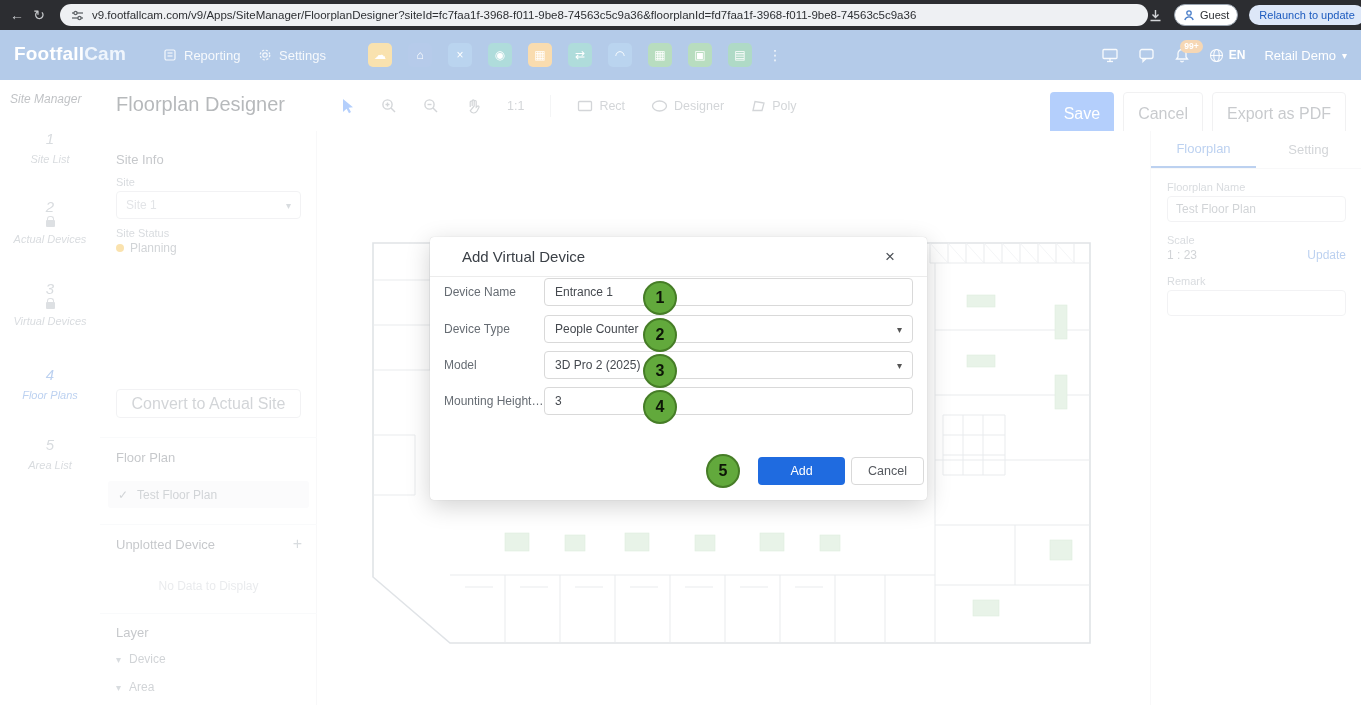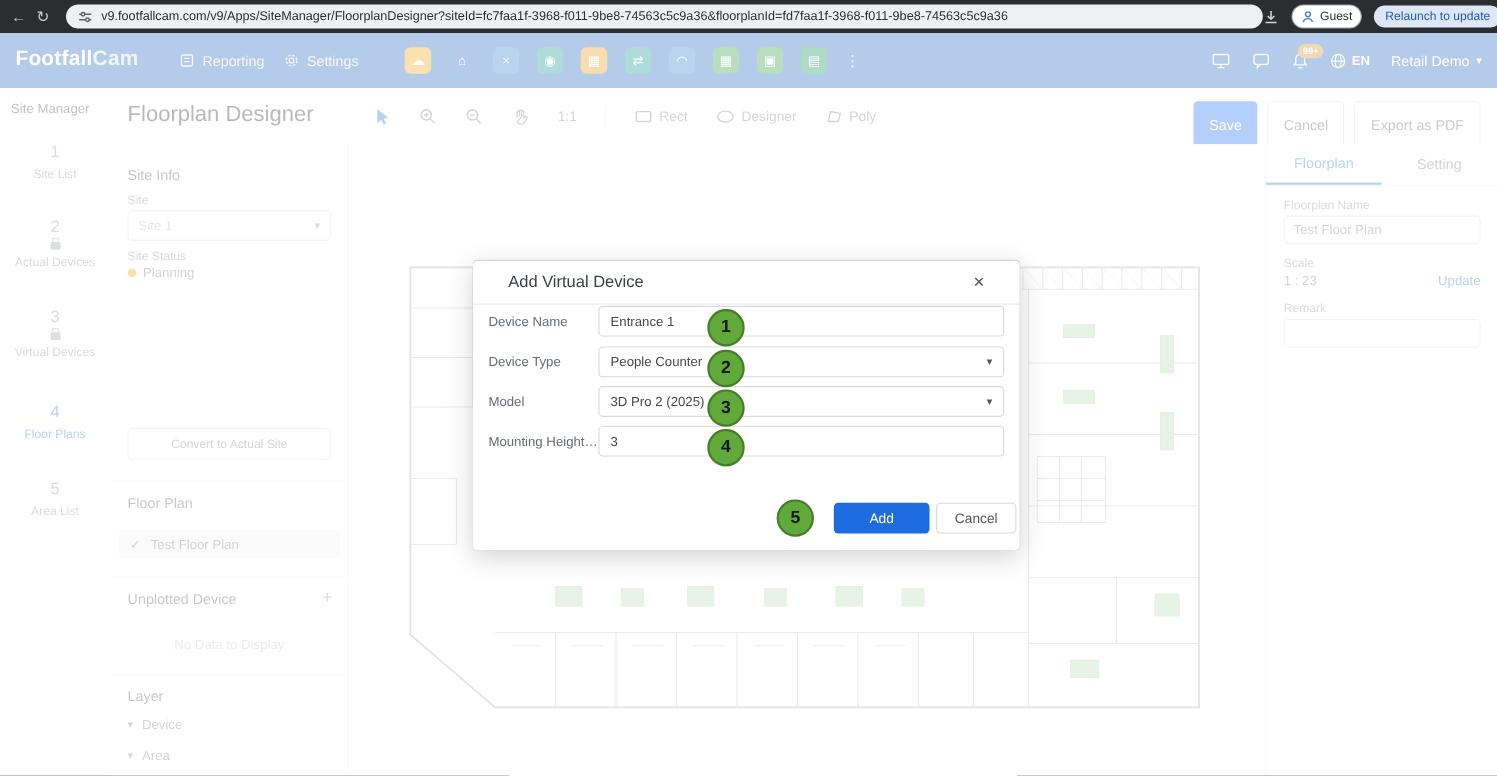--- a/index.html
+++ b/index.html
@@ -34,56 +34,56 @@
   .appmore{color:rgba(255,255,255,.85);font-size:14px;}
   .header-right{position:absolute;right:14px;top:0;height:50px;display:flex;align-items:center;gap:19px;color:#fff;justify-content:flex-end;}
   .hricon{position:relative;display:flex;align-items:center;}
   .badge{position:absolute;top:-7px;right:-13px;background:#e8973c;color:#fff;font-size:8.5px;
          border-radius:8px;padding:1.5px 4px;font-weight:bold;}
   .lang{display:flex;align-items:center;gap:5px;font-size:12px;font-weight:bold;}
   .account{display:flex;align-items:center;gap:6px;font-size:13px;}
 
   
   .sidebar{position:absolute;top:80px;left:0;width:100px;height:487px;background:#fff;
-           border-right:1px solid #ececee;}
+           border-right:1px solid #ececee;font-style:italic;}
   .sb-title{position:absolute;top:12px;left:10px;font-size:12px;color:#5a6068;}
   .step{position:absolute;left:0;width:100px;text-align:center;color:#9aa2ab;}
   .step .num{font-size:15px;}
   .step .lbl{font-size:11px;margin-top:6px;}
   .step.active{color:#4f86d8;}
   .lock{width:9px;height:7px;background:#a7adb5;border-radius:1px;margin:5px auto 0;position:relative;}
   .lock:before{content:"";position:absolute;top:-4px;left:1px;width:5px;height:4px;
                border:1.5px solid #a7adb5;border-bottom:none;border-radius:3px 3px 0 0;}
 
   
   .pageheader{position:absolute;top:80px;left:100px;width:1261px;height:51px;background:#fff;
               border-bottom:1px solid #ececee;}
   .pg-title{position:absolute;left:16px;top:13px;font-size:20px;color:#41474e;}
   .tools{position:absolute;left:240px;top:0;height:51px;display:flex;align-items:center;gap:26px;}
   .toolbtn{display:flex;align-items:center;gap:6px;color:#8b9299;font-size:12.5px;cursor:pointer;}
   .tool-sep{width:1px;height:22px;background:#e3e5e8;}
   .hdr-actions{position:absolute;right:15px;top:12px;display:flex;gap:9px;}
-  .btn{height:43px;border-radius:4px;font-size:13px;display:flex;align-items:center;
+  .btn{height:43px;border-radius:4px;font-size:16px;display:flex;align-items:center;
        justify-content:center;padding:0 14px;cursor:pointer;box-sizing:border-box;}
   .btn.primary{background:#3b82f6;color:#fff;border:none;}
   .btn.ghost{background:#fff;color:#6f757d;border:1px solid #d9dbde;}
 
   
   .leftpanel{position:absolute;top:131px;left:100px;width:217px;height:574px;background:#fff;
              border-right:1px solid #ececee;box-sizing:border-box;}
   .lp-sec{position:absolute;left:16px;font-size:13px;color:#696f77;}
   .lp-cap{position:absolute;left:16px;font-size:11px;color:#9aa2ab;}
   .select{position:absolute;left:16px;width:185px;height:28px;border:1px solid #dcdee2;border-radius:4px;
           box-sizing:border-box;display:flex;align-items:center;padding:0 9px;font-size:12px;color:#b4b9c0;
           background:#fff;gap:15px;}
   .select .car{margin-left:auto;color:#9aa2ab;font-size:10px;}
   .statusrow{position:absolute;left:16px;display:flex;align-items:center;gap:6px;font-size:12px;color:#878e96;}
   .dot{width:8px;height:8px;border-radius:50%;background:#f2b42a;}
   .convert{position:absolute;left:16px;top:258px;width:185px;height:29px;border:1px solid #dcdee2;
-           border-radius:4px;background:#fff;color:#8a9098;font-size:11px;display:flex;align-items:center;
+           border-radius:4px;background:#fff;color:#8a9098;font-size:16px;display:flex;align-items:center;
            justify-content:center;box-sizing:border-box;}
   .hr{position:absolute;left:0;width:217px;height:1px;background:#f0f1f3;}
   .fp-item{position:absolute;left:8px;top:350px;width:201px;height:27px;background:#f3f4f6;border-radius:3px;
            display:flex;align-items:center;gap:9px;padding:0 10px;font-size:12px;color:#878e96;box-sizing:border-box;}
   .plus{position:absolute;right:14px;font-size:16px;color:#9aa2ab;line-height:1;}
   .nodata{position:absolute;left:0;width:217px;text-align:center;font-size:12px;color:#c6cad0;}
   .layer-row{position:absolute;left:16px;display:flex;align-items:center;gap:8px;font-size:12px;color:#878e96;}
   .layer-row .car{color:#9aa2ab;font-size:10px;}
 
   

